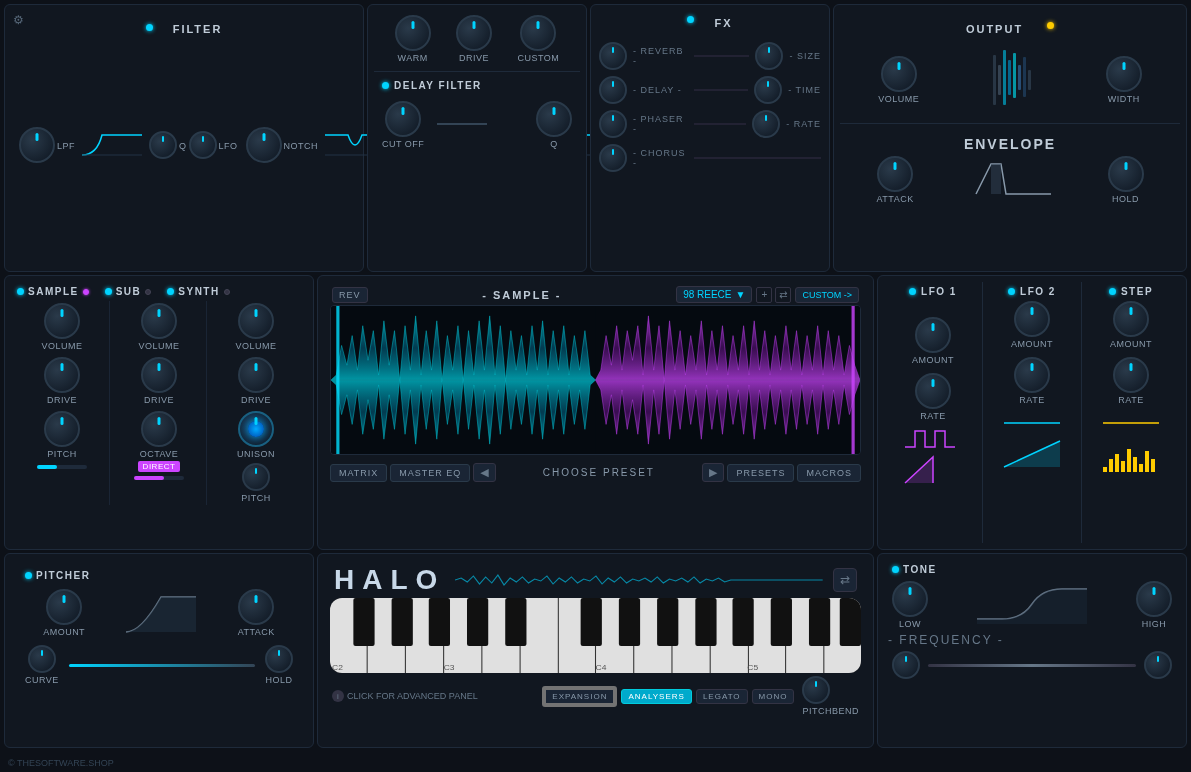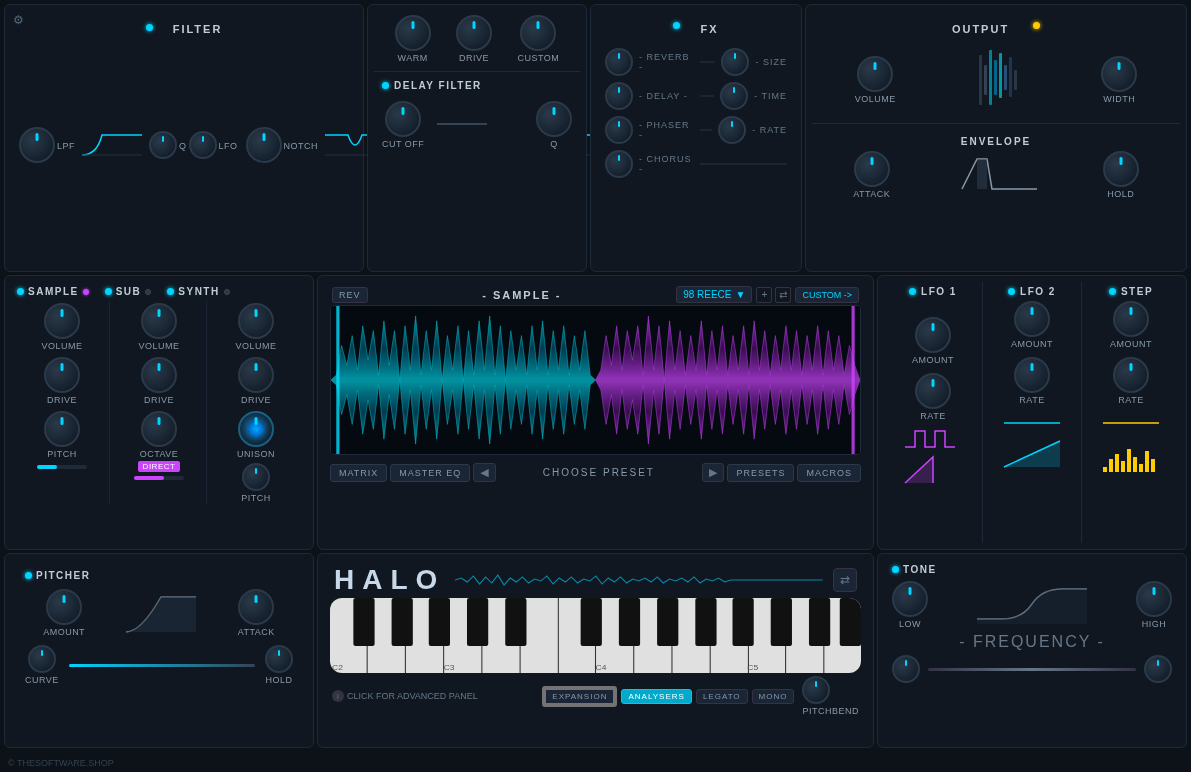--- a/index.html
+++ b/index.html
@@ -137,22 +137,21 @@
     }
 
     
     .dist-panel {
       width: 220px;
       padding: 6px;
     }
 
     
     .fx-panel {
-      width: 212px;
-      padding: 6px;
+      width: 240px;
     }
 
     
     .output-panel {
       flex: 1;
       padding: 6px;
     }
 
     
     .mid-row {
@@ -536,21 +535,21 @@
               <rect x="40" y="25" width="3" height="20" fill="#334455" rx="1"></rect>
             </g>
           </svg>
         </div>
         <div class="knob-group">
           <div class="knob"></div>
           <div class="knob-label">WIDTH</div>
         </div>
       </div>
       <div style="border-top:1px solid #1e2a3a; margin: 4px 0;"></div>
-      <div class="panel-title" style="font-size:10px; margin-bottom:4px;">ENVELOPE</div>
+      <div class="panel-title" style="font-size:14px; margin-bottom:4px;">ENVELOPE</div>
       <div style="display:flex; justify-content:space-around; align-items:center; padding: 0 8px;">
         <div class="knob-group">
           <div class="knob"></div>
           <div class="knob-label">ATTACK</div>
         </div>
 
         <div>
           <svg viewBox="0 0 80 40" style="width:80px;height:40px;">
             <path d="M5,35 L20,5 L30,5 L35,35 L80,35" stroke="#8899aa" stroke-width="1.5" fill="none"></path>
             <rect x="20" y="5" width="10" height="30" fill="#334455" opacity="0.5"></rect>
@@ -916,21 +915,21 @@
           <svg viewBox="0 0 120 40" style="width:100%;height:40px;">
             <path d="M5,35 L30,35 Q50,35 60,20 Q70,5 90,5 L115,5" stroke="#667788" stroke-width="1.5" fill="none"></path>
             <path d="M5,35 L30,35 Q50,35 60,20 Q70,5 90,5 L115,5 L115,40 L5,40 Z" fill="#223344" opacity="0.3"></path>
           </svg>
         </div>
         <div class="knob-group">
           <div class="knob"></div>
           <div class="knob-label">HIGH</div>
         </div>
       </div>
-      <div style="text-align:center; padding: 4px; font-size:16px; color:#667788; letter-spacing:2px;">- FREQUENCY -</div>
+      <div style="padding: 4px; font-size:12px; color:#667788; letter-spacing:2px;">- FREQUENCY -</div>
       <div style="display:flex; align-items:center; justify-content:space-around; padding: 0 8px;">
         <div class="knob small"></div>
         <div style="flex:1; margin: 0 8px;">
           <div style="width:100%; height:3px; background:linear-gradient(to right, #334, #667788, #334); border-radius:2px;"></div>
         </div>
         <div class="knob small"></div>
       </div>
     </div>
   </div>
 

